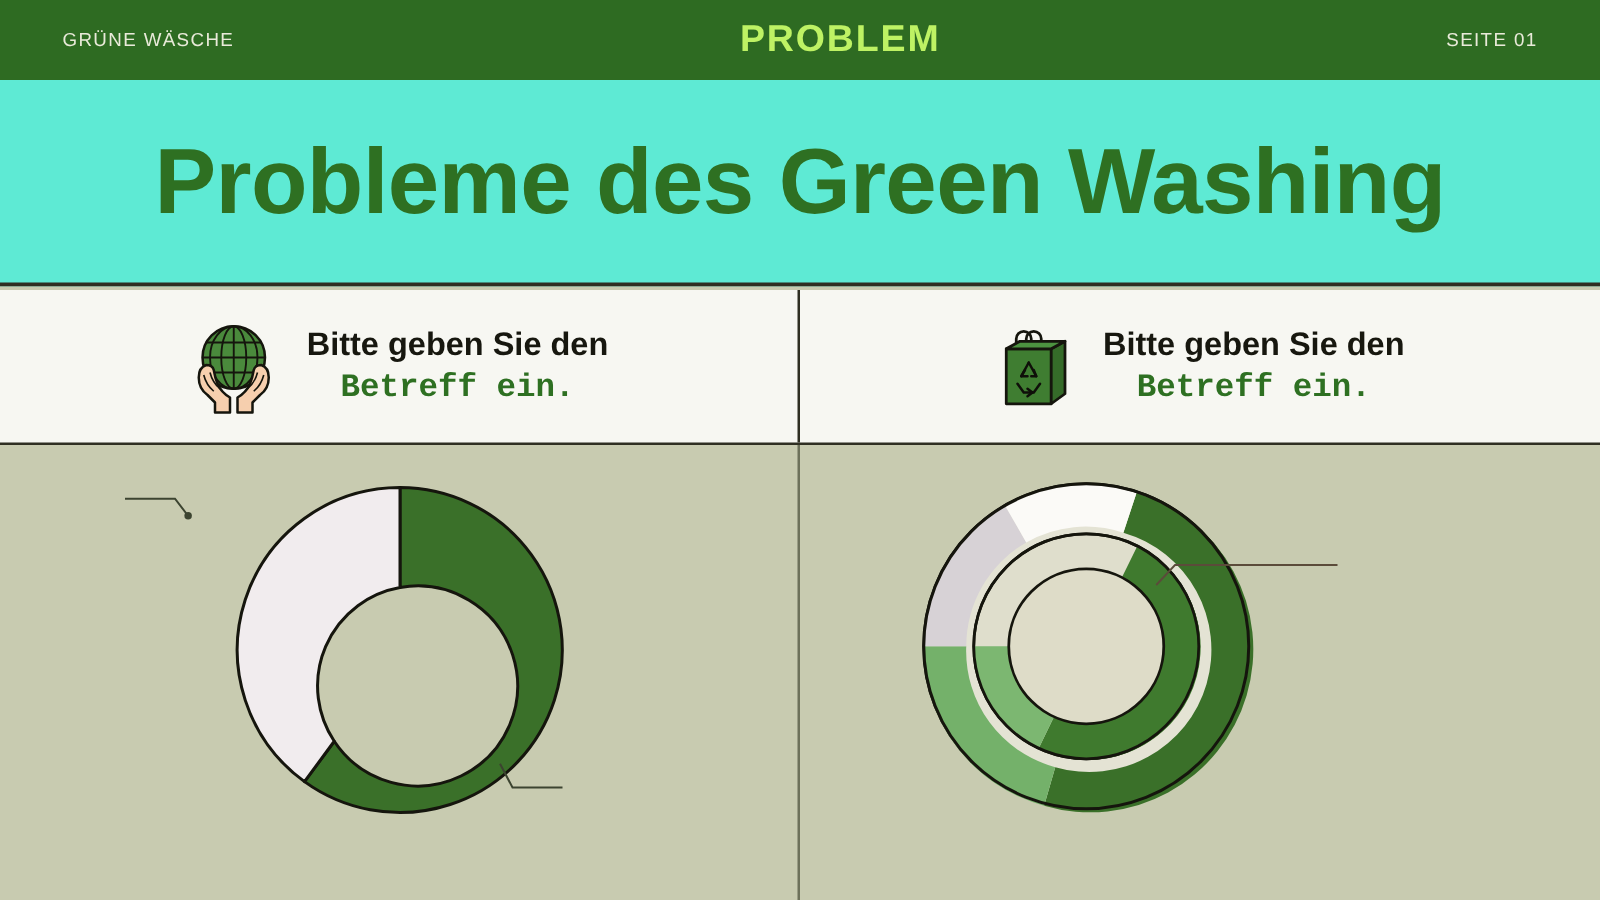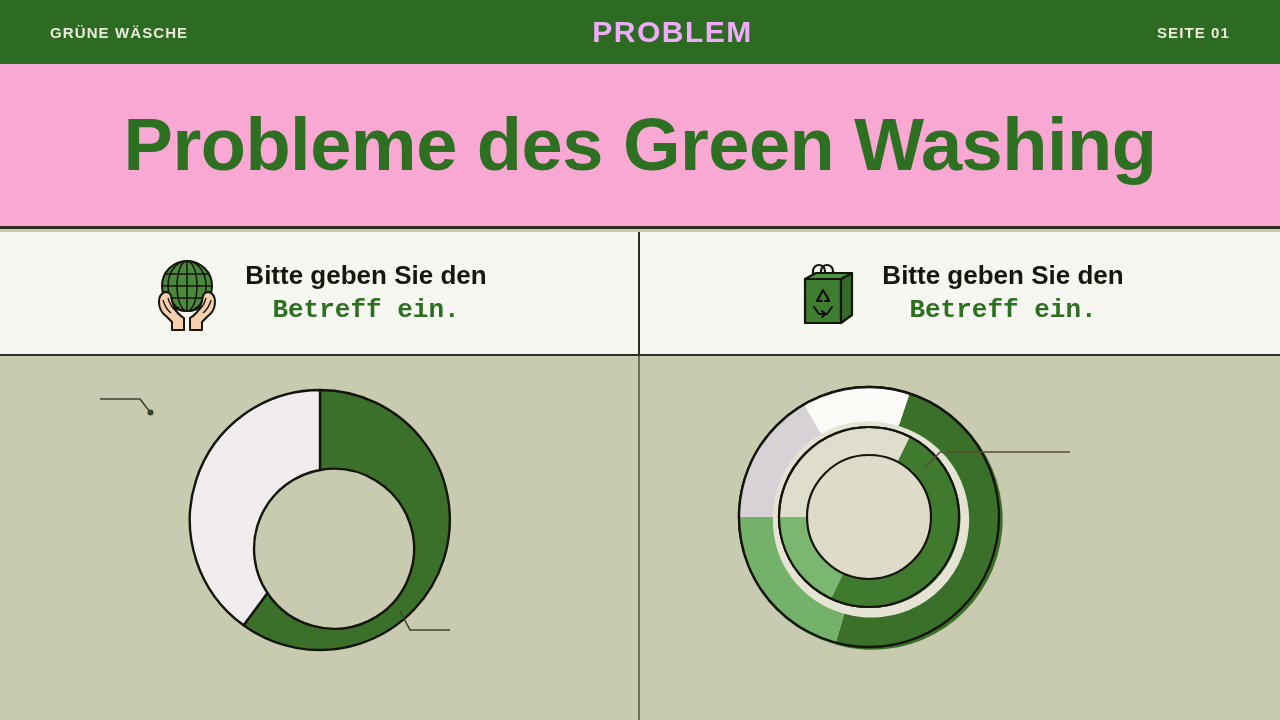--- a/index.html
+++ b/index.html
@@ -30,39 +30,39 @@
     display: flex;
     align-items: center;
     box-sizing: border-box;
     padding: 0 50px;
   }
   .topbar-left, .topbar-right {
     flex: 0 0 auto;
     color: #e9ead9;
     font-size: 15px;
     letter-spacing: 1.1px;
-    font-weight: 700;
+    font-weight: 400;
     white-space: nowrap;
   }
   .topbar-center {
     flex: 1 1 auto;
     text-align: center;
-    color: #f0abfc;
+    color: #bef264;
     font-size: 30px;
     font-weight: bold;
     letter-spacing: 1.5px;
   }
 
   
   .title-band {
     position: absolute;
     left: 0; top: 64px;
     width: 1280px;
     height: 165px;
-    background: #f9a8d4;
+    background: #5eead4;
     border-bottom: 3px solid #2f2f22;
     box-sizing: border-box;
     display: flex;
     align-items: center;
     justify-content: center;
   }
   .title-band .pagetitle {
     color: #2e7022;
     font-size: 74px;
     font-weight: bold;

